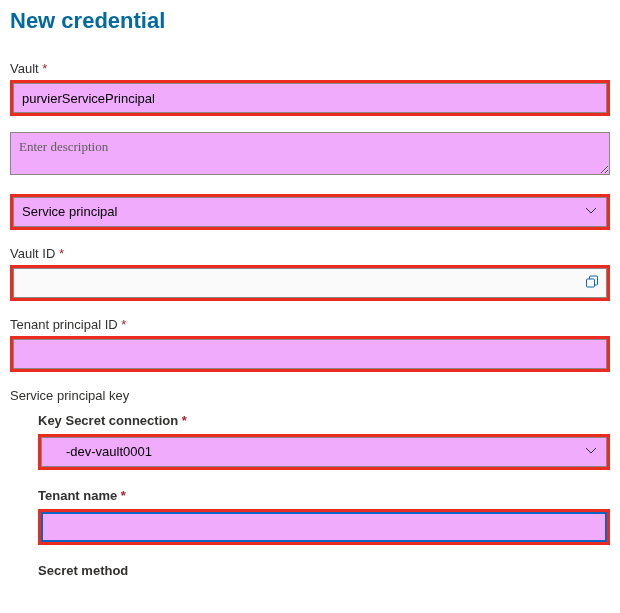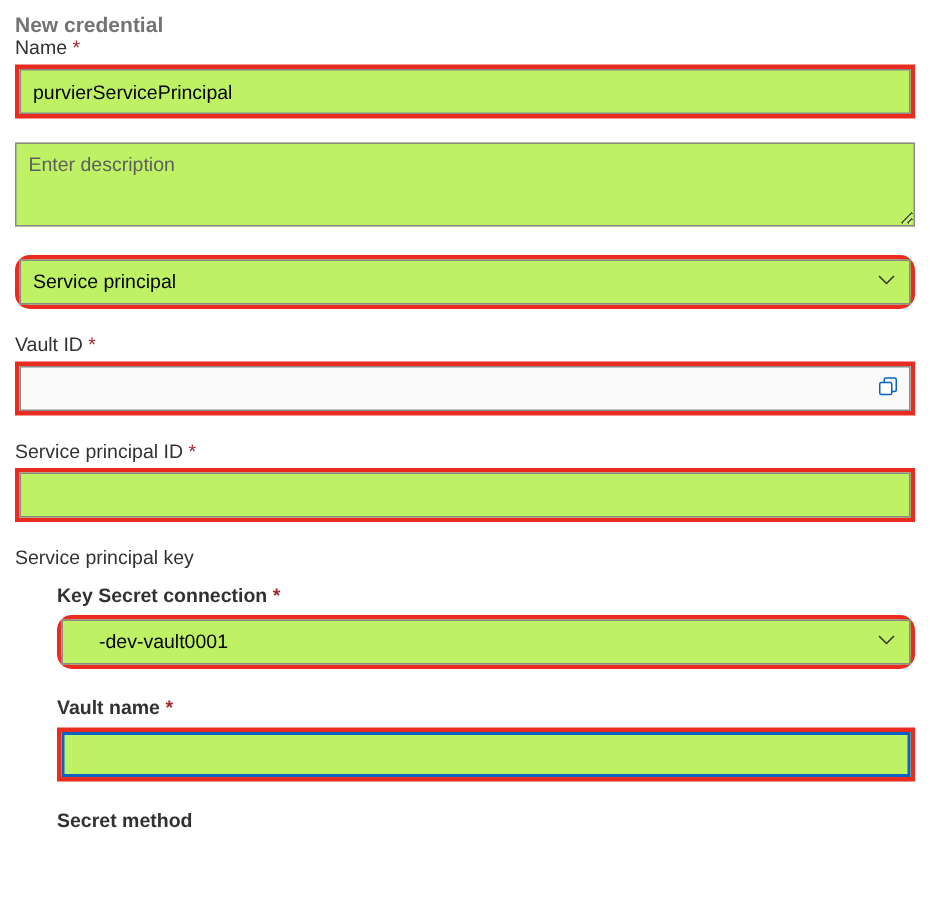--- a/index.html
+++ b/index.html
@@ -6,59 +6,60 @@
   body {
     margin: 0;
     padding: 8px 10px;
     font-family: "Segoe UI", -apple-system, sans-serif;
     font-size: 13px;
     color: #323130;
     width: 620px;
     background: #fff;
   }
   h1 {
-    font-size: 14px;
+    font-size: 22px;
     font-weight: 600;
-    margin: 0 0 0 0;
-    color: #737373;
+    margin: 0 0 27px 0;
+    color: #0369a1;
   }
   .field { margin-bottom: 16px; }
   .label {
     font-size: 13px;
     margin-bottom: 4px;
     color: #323130;
   }
   .req::after {
     content: " *";
     color: #a4262c;
   }
   .input, .select, .textarea {
     width: 100%;
     font-family: inherit;
     font-size: 13px;
     padding: 4px 8px;
     border: 1px solid #8a8886;
-    background: #bef264;
+    background: #f0abfc;
     outline: none;
     line-height: 20px;
   }
   .input, .select { height: 30px; }
   .textarea {
-    height: 56px;
+    height: 43px;
     resize: both;
+    font-family: Liberation Serif, serif;
   }
   .input::placeholder, .textarea::placeholder { color: #605e5c; }
   .hl { border: 3px solid #ea2b1f; }
   .hl .input, .hl .select { border:1px solid #8a8886; }
   .focus { border: 3px solid #ea2b1f; }
   .focus .input {
     border: 2px solid #0b63c4;
     height: 30px;
   }
-  .select-wrap { position: relative; border-radius: 10px; }
+  .select-wrap { position: relative; }
   .select {
     -webkit-appearance: none;
     -moz-appearance: none;
     appearance: none;
     padding-right: 30px;
   }
   .chev {
     position: absolute;
     right: 10px;
     top: 50%;
@@ -82,21 +83,21 @@
     margin-bottom: 6px;
   }
   .kv-select { padding-left: 24px; }
 </style>
 </head>
 <body>
 
 <h1>New credential</h1>
 
 <div class="field">
-  <div class="label req">Name</div>
+  <div class="label req">Vault</div>
   <div class="hl">
     <input class="input" type="text" value="purvierServicePrincipal" style="">
   </div>
 </div>
 
 <div class="field">
   <textarea class="textarea" placeholder="Enter description" style=""></textarea>
 </div>
 
 <div class="field">
@@ -119,21 +120,21 @@
     <span class="copy-icon">
       <svg width="14" height="14" viewBox="0 0 14 14">
           <rect x="4.5" y="1.5" width="8" height="9" rx="1" fill="none" stroke="#0b63c4" stroke-width="1"></rect>
           <rect x="1.5" y="4.5" width="8" height="8" rx="1" fill="#fff" stroke="#0b63c4" stroke-width="1"></rect>
         </svg>
     </span>
   </div>
 </div>
 
 <div class="field">
-  <div class="label req">Service principal ID</div>
+  <div class="label req">Tenant principal ID</div>
   <div class="hl">
     <input class="input" type="text" value="" style="">
   </div>
 </div>
 
 <div class="field" style="margin-bottom:12px;">
   <div class="label">Service principal key</div>
 
   <div class="subsection">
     <div class="subfield">
@@ -144,21 +145,21 @@
         </select>
         <span class="chev">
           <svg width="12" height="12" viewBox="0 0 12 12">
               <path d="M1 3.5 L6 8.5 L11 3.5" stroke="#323130" stroke-width="1" fill="none"></path>
             </svg>
         </span>
       </div>
     </div>
 
     <div class="subfield">
-      <div class="sublabel req">Vault name</div>
+      <div class="sublabel req">Tenant name</div>
       <div class="focus">
         <input class="input" type="text" value="" style="">
       </div>
     </div>
 
     <div class="subfield" style="margin-bottom:0;">
       <div class="sublabel">Secret method</div>
 
     </div>
   </div>

